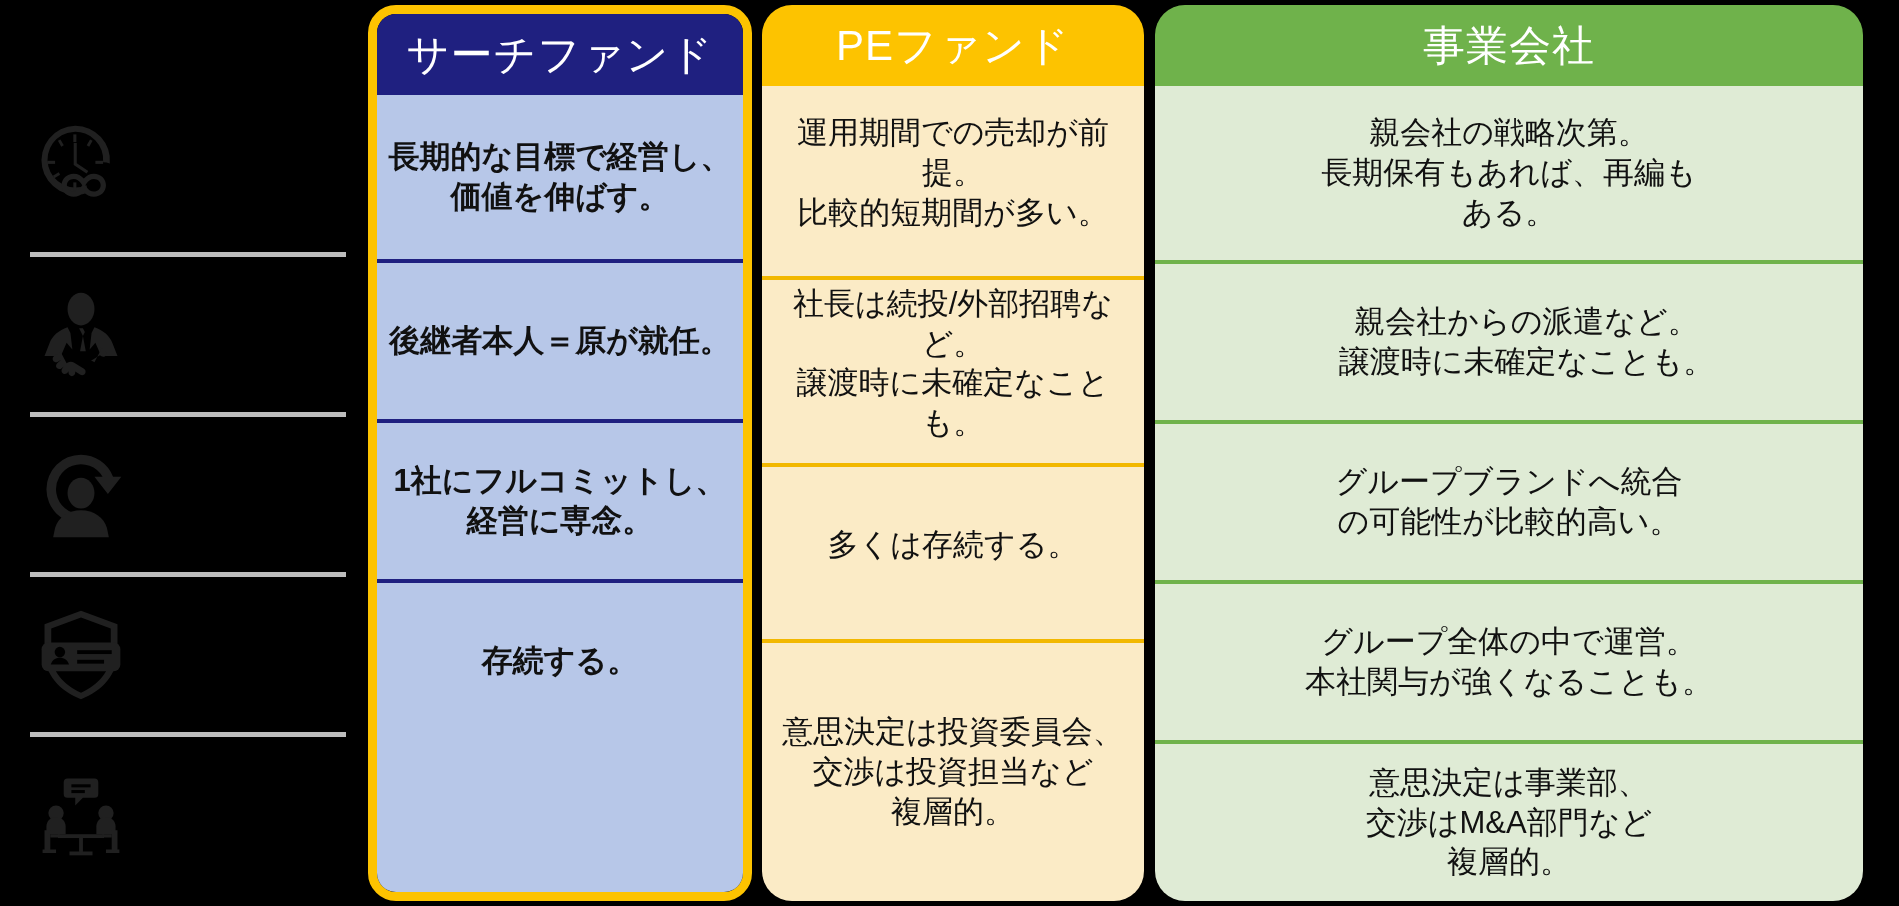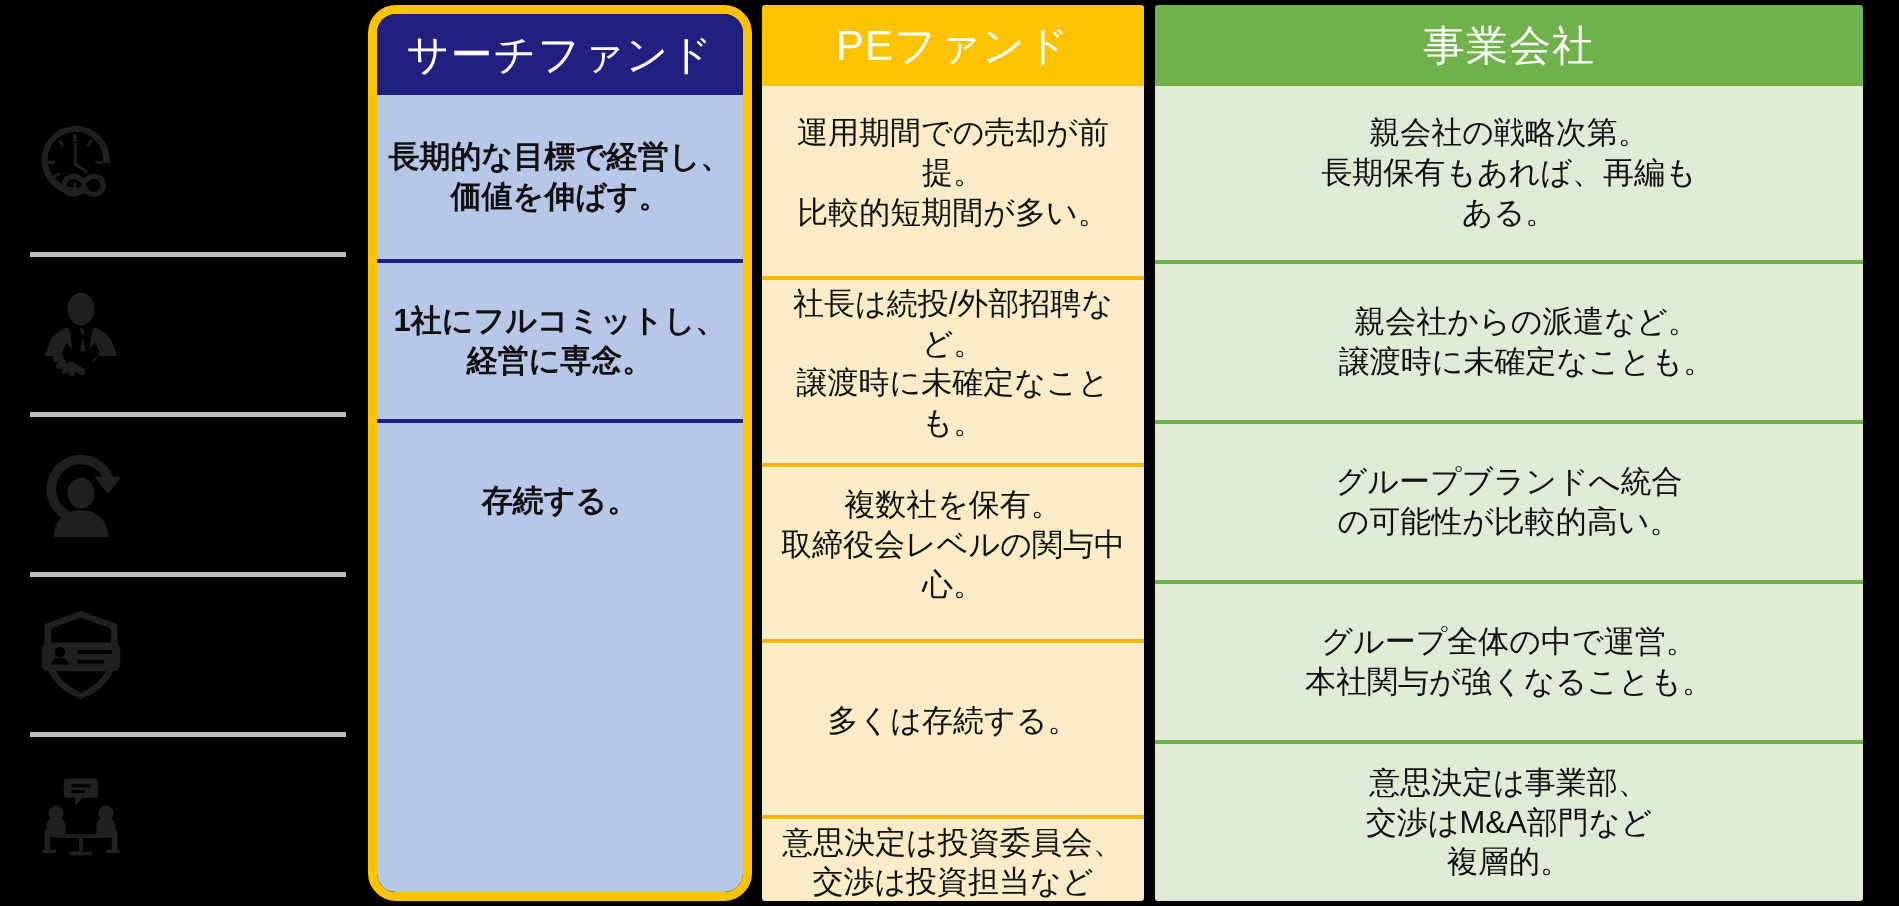--- a/index.html
+++ b/index.html
@@ -57,21 +57,21 @@
     width: 316px;
     height: 5px;
     background: #bdbdbd;
   }
 
   
   .column {
     position: absolute;
     top: 5px;
     height: 896px;
-    border-radius: 3px;
+    border-radius: 30px;
     overflow: hidden;
     box-sizing: border-box;
     display: flex;
     flex-direction: column;
   }
 
   
   .column.c1 {
     left: 368px;
     width: 384px;
@@ -218,35 +218,34 @@
         </svg>
       </div>
     </div>
   </div>
 
   <div class="column c1">
     <div class="col-head">サーチファンド</div>
     <div class="col-body">
       <div class="cell" style="flex:0 0 164px;">長期的な目標で経営し、
 価値を伸ばす。</div>
+      <div class="cell" style="flex:0 0 160px;">後継者本人＝原が就任。</div>
       <div class="cell" style="flex:0 0 160px;">1社にフルコミットし、
 経営に専念。</div>
       <div class="cell" style="flex:0 0 160px;">存続する。</div>
     </div>
   </div>
 
   <div class="column c2">
     <div class="col-head">PEファンド</div>
     <div class="col-body">
       <div class="cell" style="flex:0 0 174px;">運用期間での売却が前提。
 比較的短期間が多い。</div>
       <div class="cell" style="flex:0 0 160px;">社長は続投/外部招聘など。
 譲渡時に未確定なことも。</div>
-      <div class="cell" style="flex:0 0 160px;">複数社を保有。
-取締役会レベルの関与中心。</div>
       <div class="cell" style="flex:0 0 160px;">多くは存続する。</div>
       <div class="cell" style="flex:1 1 auto;">意思決定は投資委員会、
 交渉は投資担当など
 複層的。</div>
     </div>
   </div>
 
   <div class="column c3">
     <div class="col-head">事業会社</div>
     <div class="col-body">

